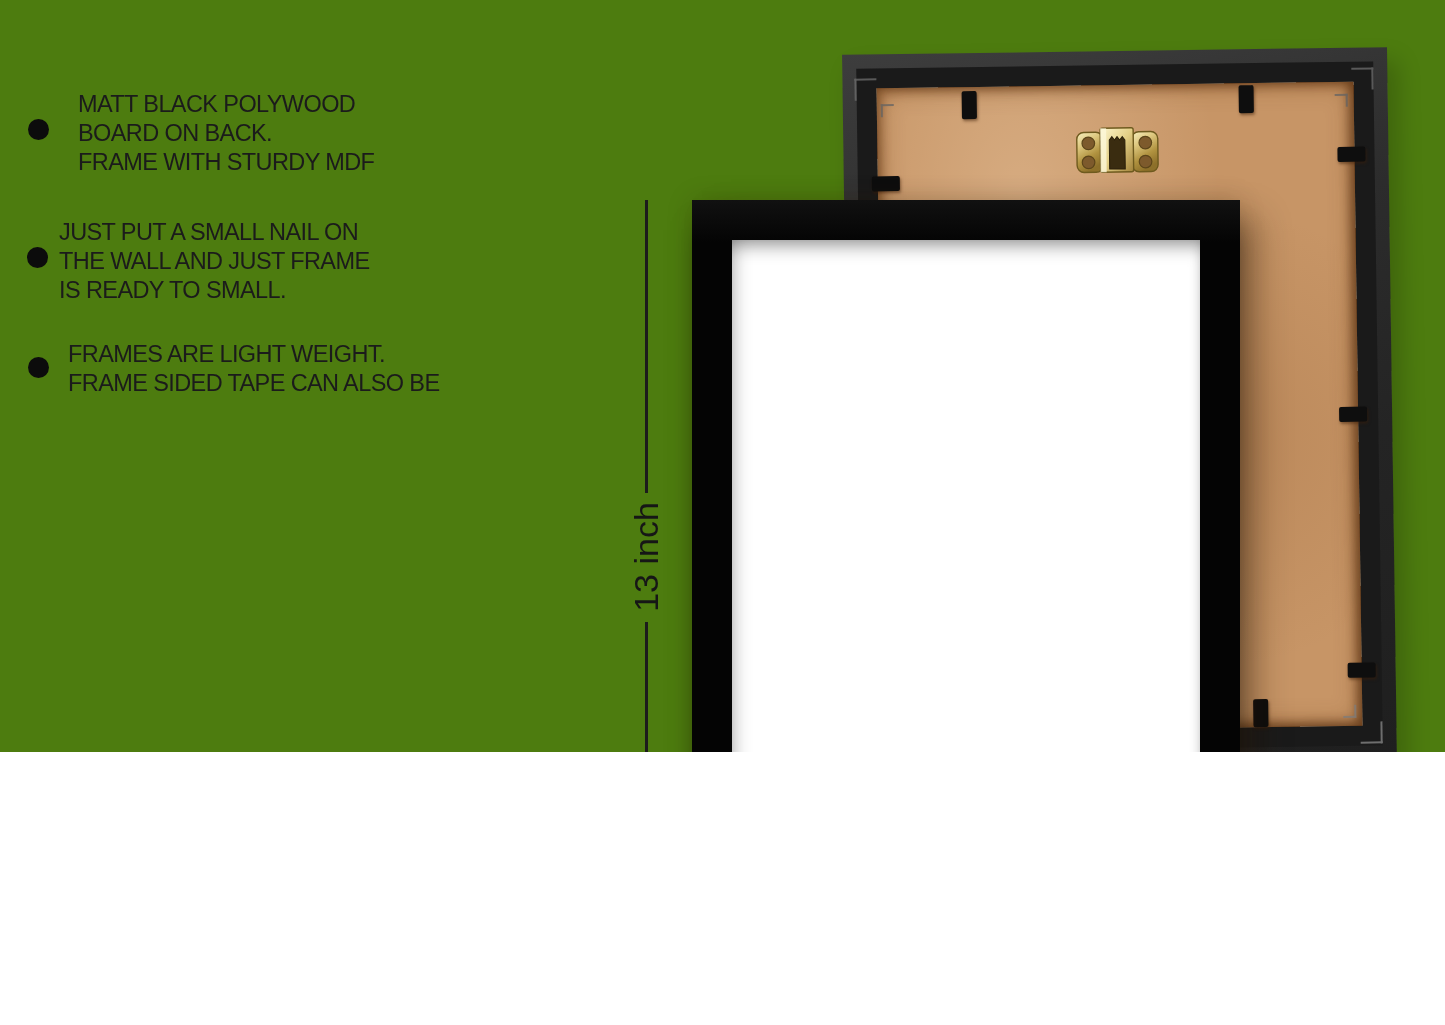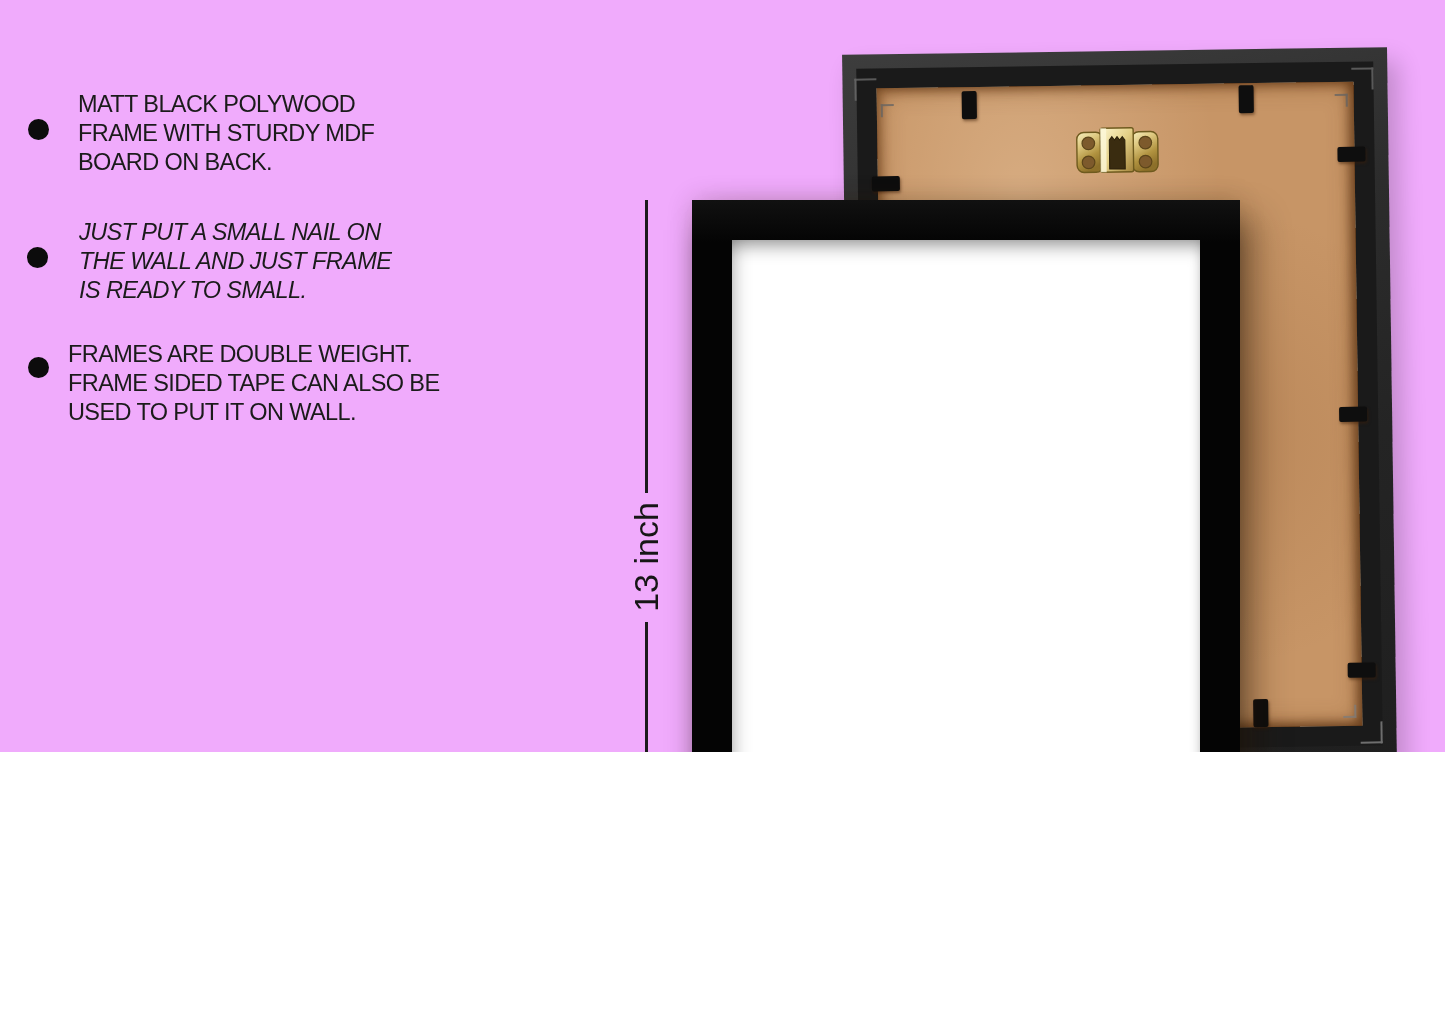--- a/index.html
+++ b/index.html
@@ -1,39 +1,39 @@
 <!DOCTYPE html>
 <html><head>
 <meta charset="utf-8">
 <style>
   * { margin:0; padding:0; box-sizing:border-box; }
   html,body { background:#fff; }
   body { font-family:"Liberation Sans", sans-serif; }
   .canvas {
     position:relative; width:1445px; height:752px;
-    background:#f0abfc; overflow:hidden;
+    background:#4d7c0f; overflow:hidden;
   }
 
   
   .feature { position:absolute; }
   .feature .bullet {
     position:absolute; left:0; width:21px; height:21px;
     border-radius:50%; background:#0c0c0c;
   }
   .feature .flines { position:absolute; top:0; white-space:nowrap; }
   .feature .fline {
     font-size:23.5px; line-height:29px; letter-spacing:-0.6px;
     color:#1b1b1b; font-weight:400;
   }
   .feature-1 { left:28px; top:90px; }
   .feature-1 .bullet { top:29px; }
   .feature-1 .flines { left:50px; }
   .feature-2 { left:27px; top:218px; }
   .feature-2 .bullet { top:29px; }
-  .feature-2 .flines { left:52px;font-style:italic; }
+  .feature-2 .flines { left:32px; }
   .feature-3 { left:28px; top:340px; }
   .feature-3 .bullet { top:17px; }
   .feature-3 .flines { left:40px; }
 
   
   .back-frame {
     position:absolute; left:847px; top:51px; width:545px; height:712px;
     transform:rotate(-0.8deg);
     background:linear-gradient(168deg, #3d3d3d 0%, #2c2c2c 30%, #242424 60%, #1f1f1f 100%);
     box-shadow:10px 14px 24px rgba(0,0,0,0.20);
@@ -138,38 +138,37 @@
 </head>
 <body>
 
 <div class="canvas">
 
   <section>
     <div class="feature feature-1">
       <span class="bullet"></span>
       <div class="flines">
         <div class="fline">MATT BLACK POLYWOOD</div>
+        <div class="fline">BOARD ON BACK.</div>
         <div class="fline">FRAME WITH STURDY MDF</div>
-        <div class="fline">BOARD ON BACK.</div>
       </div>
     </div>
     <div class="feature feature-2">
       <span class="bullet"></span>
       <div class="flines">
         <div class="fline">JUST PUT A SMALL NAIL ON</div>
         <div class="fline">THE WALL AND JUST FRAME</div>
         <div class="fline">IS READY TO SMALL.</div>
       </div>
     </div>
     <div class="feature feature-3">
       <span class="bullet"></span>
       <div class="flines">
-        <div class="fline">FRAMES ARE DOUBLE WEIGHT.</div>
+        <div class="fline">FRAMES ARE LIGHT WEIGHT.</div>
         <div class="fline">FRAME SIDED TAPE CAN ALSO BE</div>
-        <div class="fline">USED TO PUT IT ON WALL.</div>
       </div>
     </div>
   </section>
 
   <div class="back-frame">
     <div class="back-frame-lip"></div>
     <div class="mdf-board"></div>
 
     <span class="vnail vn-tl"></span>
     <span class="vnail small vn-tl2"></span>

